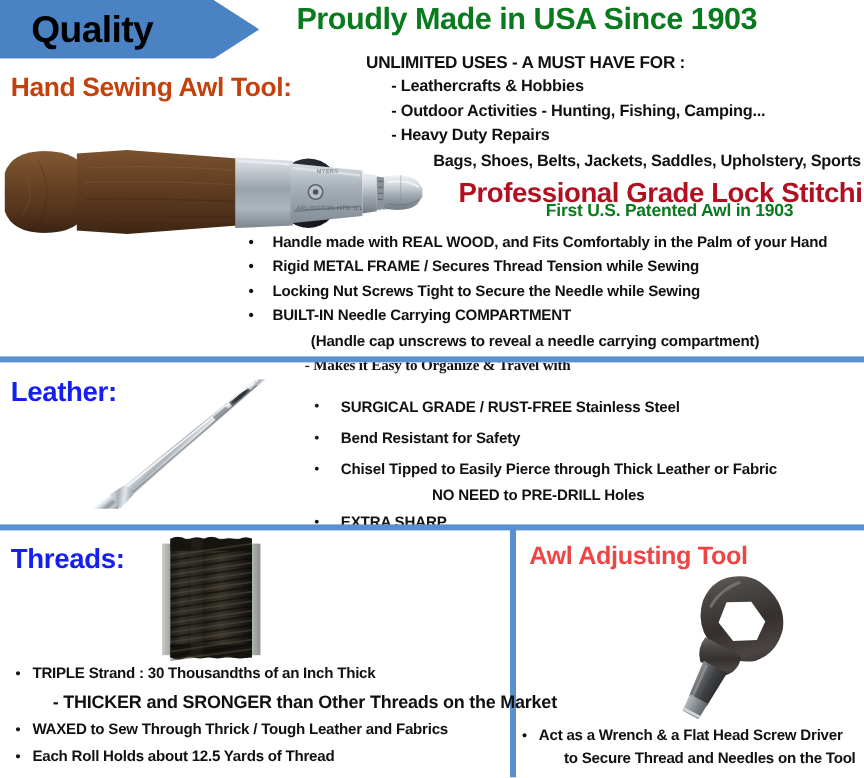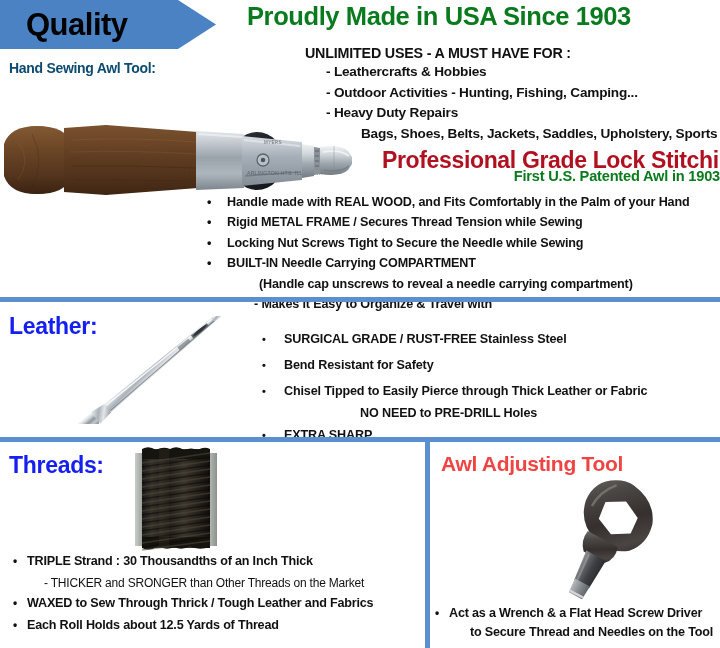--- a/index.html
+++ b/index.html
@@ -52,41 +52,41 @@
   }
   .use-line {
     font-size: 13.6px; font-weight: bold; letter-spacing: -0.2px;
     line-height: 1.52; white-space: nowrap;
   }
   .use-line.indent1 { padding-left: 21px; }
   .use-line.indent2 { padding-left: 56px; }
 
   #hand-sewing-title {
     position: absolute; left: 9px; top: 60px;
-    font-size: 14px; font-weight: bold; color: #0c4a6e;
+    font-size: 22px; font-weight: bold; color: #c2410c;
     letter-spacing: -0.3px; white-space: nowrap;
   }
 
   
   #awl-photo {
     position: absolute; left: 2px; top: 104px;
     width: 360px; height: 100px;
   }
 
   
   #pro-grade {
     position: absolute; left: 382px; top: 147px;
     width: 338px;
     font-size: 23px; font-weight: bold; color: #b01020;
     letter-spacing: -0.35px; white-space: nowrap;
     line-height: 1.15;
   }
   #first-patent {
     position: absolute; left: 396px; top: 168px;
-    width: 324px; text-align: right;
+    width: 324px; text-align: center;
     font-size: 14.6px; font-weight: bold; color: #0a7a1e;
     letter-spacing: -0.2px; white-space: nowrap;
   }
 
   
   #awl-bullets {
     position: absolute; left: 204px; top: 192px;
     width: 516px;
   }
   .bullet-row {
@@ -97,21 +97,21 @@
   }
   .bullet-row .dot {
     position: absolute; left: 3px; top: 0;
     font-size: 12.6px; line-height: 1.62;
   }
   .sub-row {
     font-size: 12.6px; font-weight: bold; color: #111111;
     letter-spacing: -0.15px; line-height: 1.62;
     padding-left: 55px; white-space: nowrap;
   }
-  .sub-row.tight { padding-left: 50px; }
+  .sub-row.tight { padding-left: 50px; font-family: Liberation Serif, serif; }
 
   
   .hdivider {
     position: absolute; left: 0; width: 720px; height: 5px;
     background: #5a90cf;
   }
   #hdiv-1 { top: 297px; }
   #hdiv-2 { top: 437px; }
   #vdiv-1 {
     position: absolute; left: 425px; top: 441px;
@@ -167,21 +167,21 @@
     position: relative;
     font-size: 12.6px; font-weight: bold; color: #111111;
     letter-spacing: -0.2px; line-height: 1.72;
     padding-left: 17px; white-space: nowrap;
   }
   .tbullet-row .dot {
     position: absolute; left: 3px; top: 0;
     font-size: 12px; line-height: 1.78;
   }
   .tsub-row {
-    font-size: 12px; font-weight: normal; color: #111111;
+    font-size: 15px; font-weight: bold; color: #111111;
     letter-spacing: -0.2px; line-height: 1.72;
     padding-left: 34px; white-space: nowrap;
   }
 
   
   #adjust-title {
     position: absolute; left: 441px; top: 452px;
     font-size: 21px; font-weight: bold; color: #ef4444;
     letter-spacing: -0.3px; white-space: nowrap;
   }

